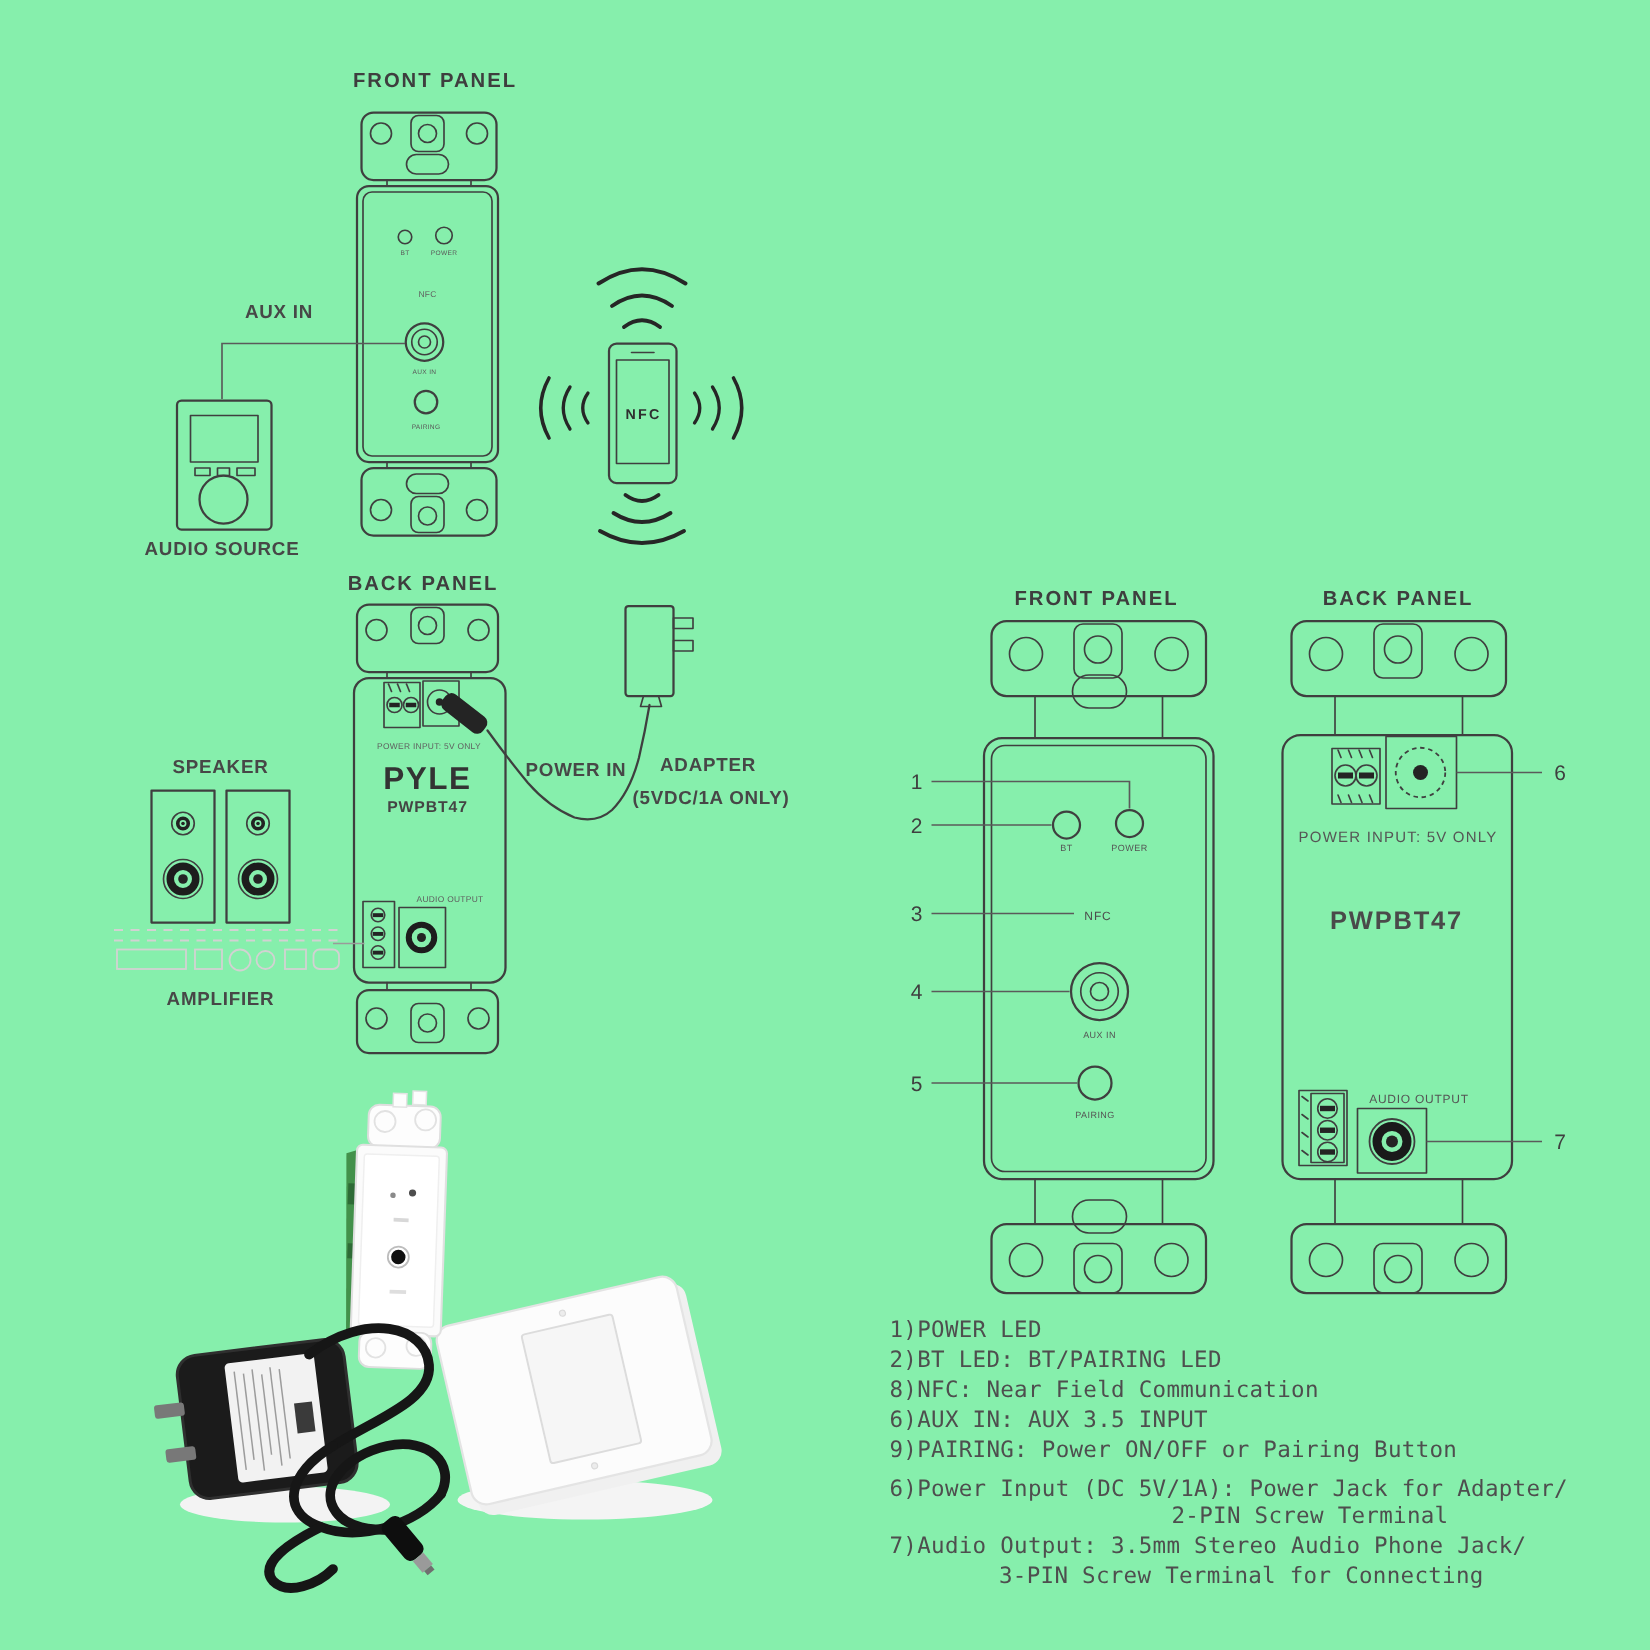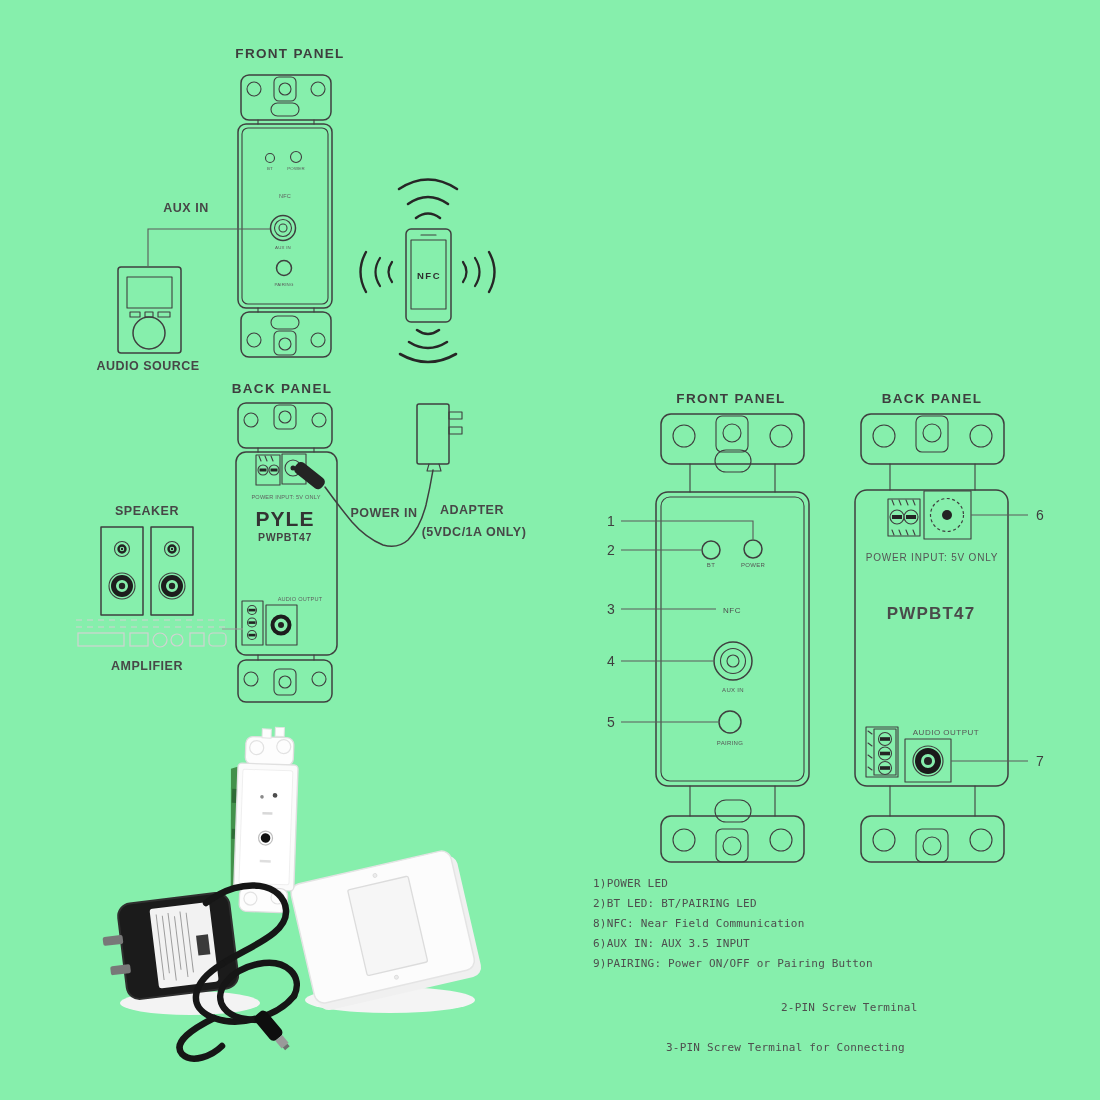--- a/index.html
+++ b/index.html
@@ -22,21 +22,21 @@
   .t-tiny2 { font-size:5.6px; fill:#5f5f5f; text-anchor:middle; letter-spacing:0.2px; }
   .t-brand { font-size:21px; font-weight:bold; letter-spacing:1px; fill:#333; text-anchor:middle; }
   .t-model-s { font-size:10.5px; font-weight:bold; letter-spacing:0.6px; fill:#444; text-anchor:middle; }
   .t-model-l { font-size:17px; font-weight:600; letter-spacing:1.2px; fill:#4a4a4a; text-anchor:middle; }
   .t-sub   { font-size:10px; letter-spacing:0.8px; fill:#555; text-anchor:middle; }
   .t-sub2  { font-size:8px; letter-spacing:0.5px; fill:#555; text-anchor:middle; }
   .t-led   { font-size:6px; fill:#555; text-anchor:middle; letter-spacing:0.3px; }
   .t-nfc-sm{ font-size:8px; fill:#4c4c4c; text-anchor:middle; letter-spacing:0.6px; }
   .t-phone { font-size:9.5px; font-weight:bold; letter-spacing:1.5px; fill:#2f2f2f; text-anchor:middle; }
 
-  .legend-line { position:absolute; font-family:"DejaVu Sans Mono", monospace; font-size:11px;
+  .legend-line { position:absolute; font-family:"DejaVu Sans Mono", monospace; font-size:15px;
                  color:#4e4e4e; letter-spacing:0.2px; white-space:pre; }
 </style>
 </head>
 <body>
 
 <div class="canvas">
 <svg width="1100" height="1100" viewBox="0 0 1100 1100">
 
   <g>
     <text class="t-title" x="290" y="58">FRONT PANEL</text>
@@ -437,15 +437,17 @@
       </g>
     </g>
   </g>
 </svg>
 
 <div class="legend-line" style="left:593px; top:877px;">1)POWER LED</div>
 <div class="legend-line" style="left:593px; top:897px;">2)BT LED: BT/PAIRING LED</div>
 <div class="legend-line" style="left:593px; top:917px;">8)NFC: Near Field Communication</div>
 <div class="legend-line" style="left:593px; top:937px;">6)AUX IN: AUX 3.5 INPUT</div>
 <div class="legend-line" style="left:593px; top:957px;">9)PAIRING: Power ON/OFF or Pairing Button</div>
+<div class="legend-line" style="left:593px; top:983px;">6)Power Input (DC 5V/1A): Power Jack for Adapter/</div>
 <div class="legend-line" style="left:737px; top:1001px;margin-left:44px;">2-PIN Screw Terminal</div>
+<div class="legend-line" style="left:593px; top:1021px;">7)Audio Output: 3.5mm Stereo Audio Phone Jack/</div>
 <div class="legend-line" style="left:666px; top:1041px;">3-PIN Screw Terminal for Connecting</div>
 </div>
 
 </body></html>

